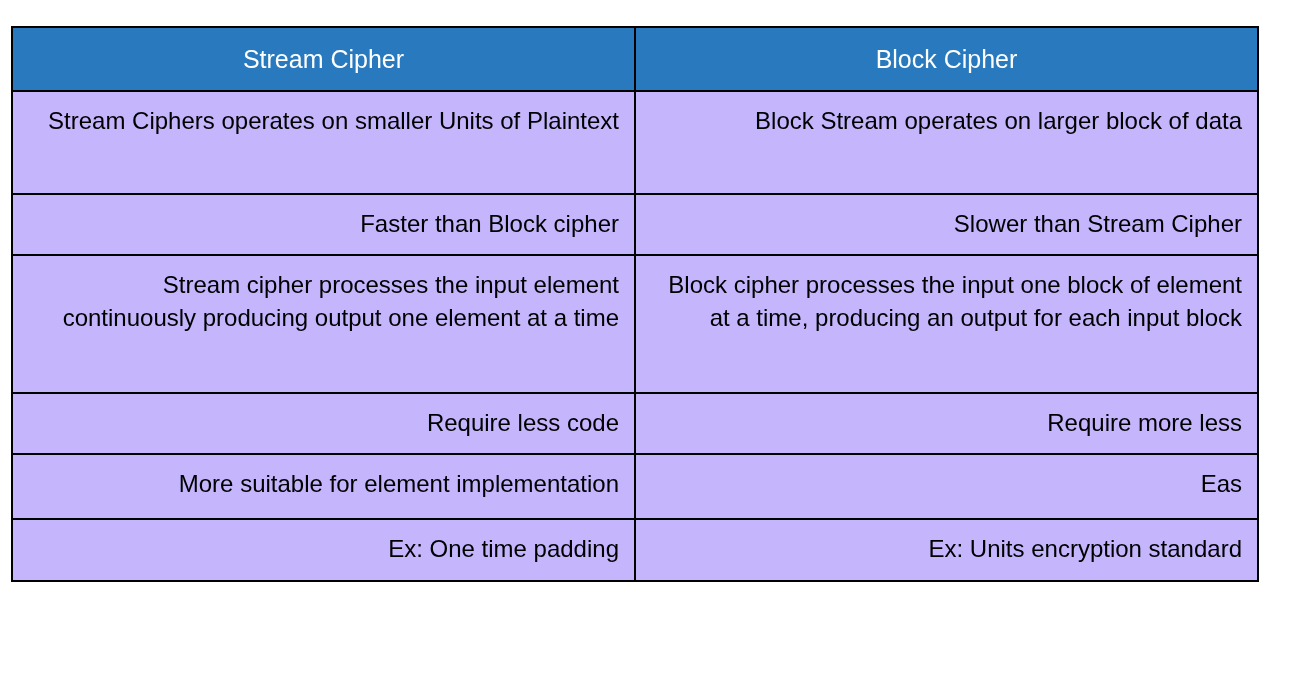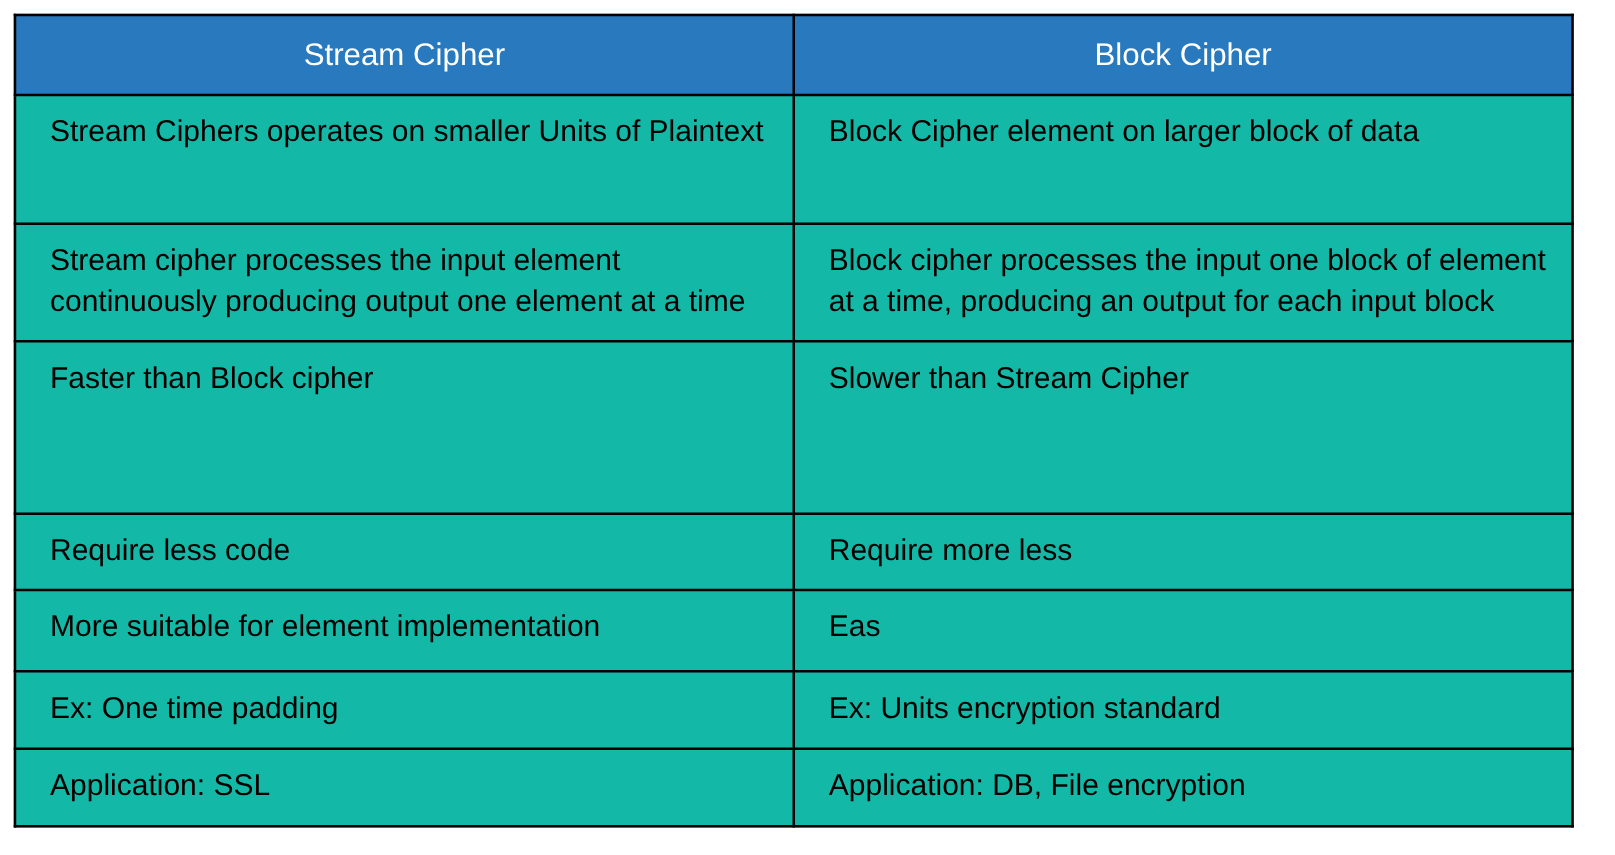--- a/index.html
+++ b/index.html
@@ -19,46 +19,46 @@
   .page {
     position: relative;
     width: 1292px;
     height: 684px;
     background: var(--page-bg);
     overflow: hidden;
   }
   table.cipher-table {
     position: absolute;
     left: 11px;
-    top: 11px;
+    top: 26px;
     width: 1248px;
     border-collapse: collapse;
     table-layout: fixed;
-    background: #14b8a6;
+    background: #c4b5fd;
   }
   table.cipher-table th,
   table.cipher-table td {
     border: 2px solid var(--border-color);
     width: 50%;
   }
   table.cipher-table th {
     background: var(--header-bg);
     color: var(--header-text);
     font-size: 25px;
     font-weight: 400;
     text-align: center;
     vertical-align: middle;
     height: 64px;
     padding: 6px 14px;
   }
   table.cipher-table td {
     color: var(--body-text);
     font-size: 24px;
     line-height: 33px;
-    text-align: left;
+    text-align: right;
     vertical-align: top;
     padding: 12px 15px 14px 27px;
     margin-top: 24px;
   }
   
   tbody tr:nth-child(1) td { height: 103px; }
   tbody tr:nth-child(2) td { height: 60px; }
   tbody tr:nth-child(3) td { height: 138px; }
   tbody tr:nth-child(4) td { height: 60px; border-radius: 29px; }
   tbody tr:nth-child(5) td { height: 65px; }
@@ -72,41 +72,37 @@
   <table class="cipher-table">
     <thead>
       <tr>
         <th>Stream Cipher</th>
         <th>Block Cipher</th>
       </tr>
     </thead>
     <tbody>
       <tr>
         <td>Stream Ciphers operates on smaller Units of Plaintext</td>
-        <td>Block Cipher element on larger block of data</td>
+        <td>Block Stream operates on larger block of data</td>
+      </tr>
+      <tr>
+        <td>Faster than Block cipher</td>
+        <td>Slower than Stream Cipher</td>
       </tr>
       <tr>
         <td>Stream cipher processes the input element continuously producing output one element at a time</td>
         <td>Block cipher processes the input one block of element at a time, producing an output for each input block</td>
-      </tr>
-      <tr>
-        <td>Faster than Block cipher</td>
-        <td>Slower than Stream Cipher</td>
       </tr>
       <tr>
         <td>Require less code</td>
         <td>Require more less</td>
       </tr>
       <tr>
         <td>More suitable for element implementation</td>
         <td>Eas</td>
       </tr>
       <tr>
         <td>Ex: One time padding</td>
         <td>Ex: Units encryption standard</td>
       </tr>
-      <tr>
-        <td>Application: SSL</td>
-        <td>Application: DB, File encryption</td>
-      </tr>
     </tbody>
   </table>
 </div>
 
 </body></html>

